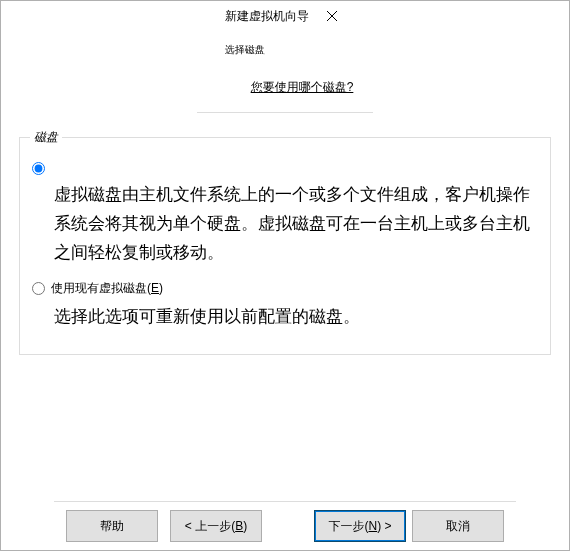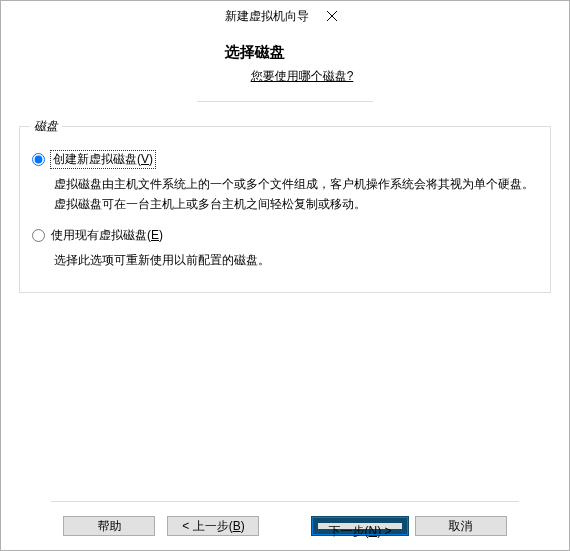--- a/index.html
+++ b/index.html
@@ -45,23 +45,23 @@
   .titlebar .close-btn svg {
     width: 10px;
     height: 10px;
   }
   .header-panel {
     padding: 12px 20px 16px 28px;
     border-bottom: 1px solid #ddd;
     background: #fff;
   }
   .header-title {
-    font-weight: bold;
-    font-size: 15px;
-    margin-bottom: 6px;
+    font-weight: normal;
+    font-size: 10px;
+    margin-bottom: 22px;
   }
   .header-sub {
     padding-left: 26px;
     font-size: 12px;
     text-decoration: underline;
   }
   .content {
     flex: 1;
     padding: 16px 18px 0 18px;
   }
@@ -101,49 +101,49 @@
     position: absolute;
     left: -1px;
     right: -1px;
     top: -1px;
     bottom: -1px;
     border: 1px dotted #333;
     pointer-events: none;
   }
   .option-desc {
     margin: 6px 0 12px 22px;
-    font-size: 12px;
+    font-size: 17px;
     line-height: 1.7;
   }
   .mnemonic {
     text-decoration: underline;
   }
   .footer {
     height: 48px;
     border-top: 1px solid #ddd;
     display: flex;
     align-items: center;
     padding: 0 12px;
     gap: 6px;
   }
   .footer .spacer {
     flex: 1;
   }
   button.btn {
     min-width: 92px;
-    height: 20px;
+    height: 32px;
     background: #e1e1e1;
     border: 1px solid #adadad;
     font-family: inherit;
     font-size: 12px;
     padding: 0 10px;
     cursor: default;
   }
   button.btn.default {
-    border: 7px solid #0c4a6e;
+    border: 1px solid #0c4a6e;
     outline: 1px solid #0078d7;
     outline-offset: -2px;
     margin-left: 46px;
   }
 </style>
 </head>
 <body>
 
 <div class="window">
 
@@ -162,21 +162,20 @@
     <div class="header-sub">您要使用哪个磁盘?</div>
   </div>
 
   <div class="content">
     <fieldset class="group">
       <legend>磁盘</legend>
 
       <div class="radio-option">
         <label class="radio-row">
           <input type="radio" name="disk" checked="" style="">
-          <span class="option-label boxed"><span>创建新虚拟磁盘(</span><span class="mnemonic">V</span><span>)</span></span>
         </label>
         <div class="option-desc">虚拟磁盘由主机文件系统上的一个或多个文件组成，客户机操作系统会将其视为单个硬盘。虚拟磁盘可在一台主机上或多台主机之间轻松复制或移动。</div>
       </div>
 
       <div class="radio-option">
         <label class="radio-row">
           <input type="radio" name="disk" style="">
           <span class="option-label"><span>使用现有虚拟磁盘(</span><span class="mnemonic">E</span><span>)</span></span>
         </label>
         <div class="option-desc">选择此选项可重新使用以前配置的磁盘。</div>

